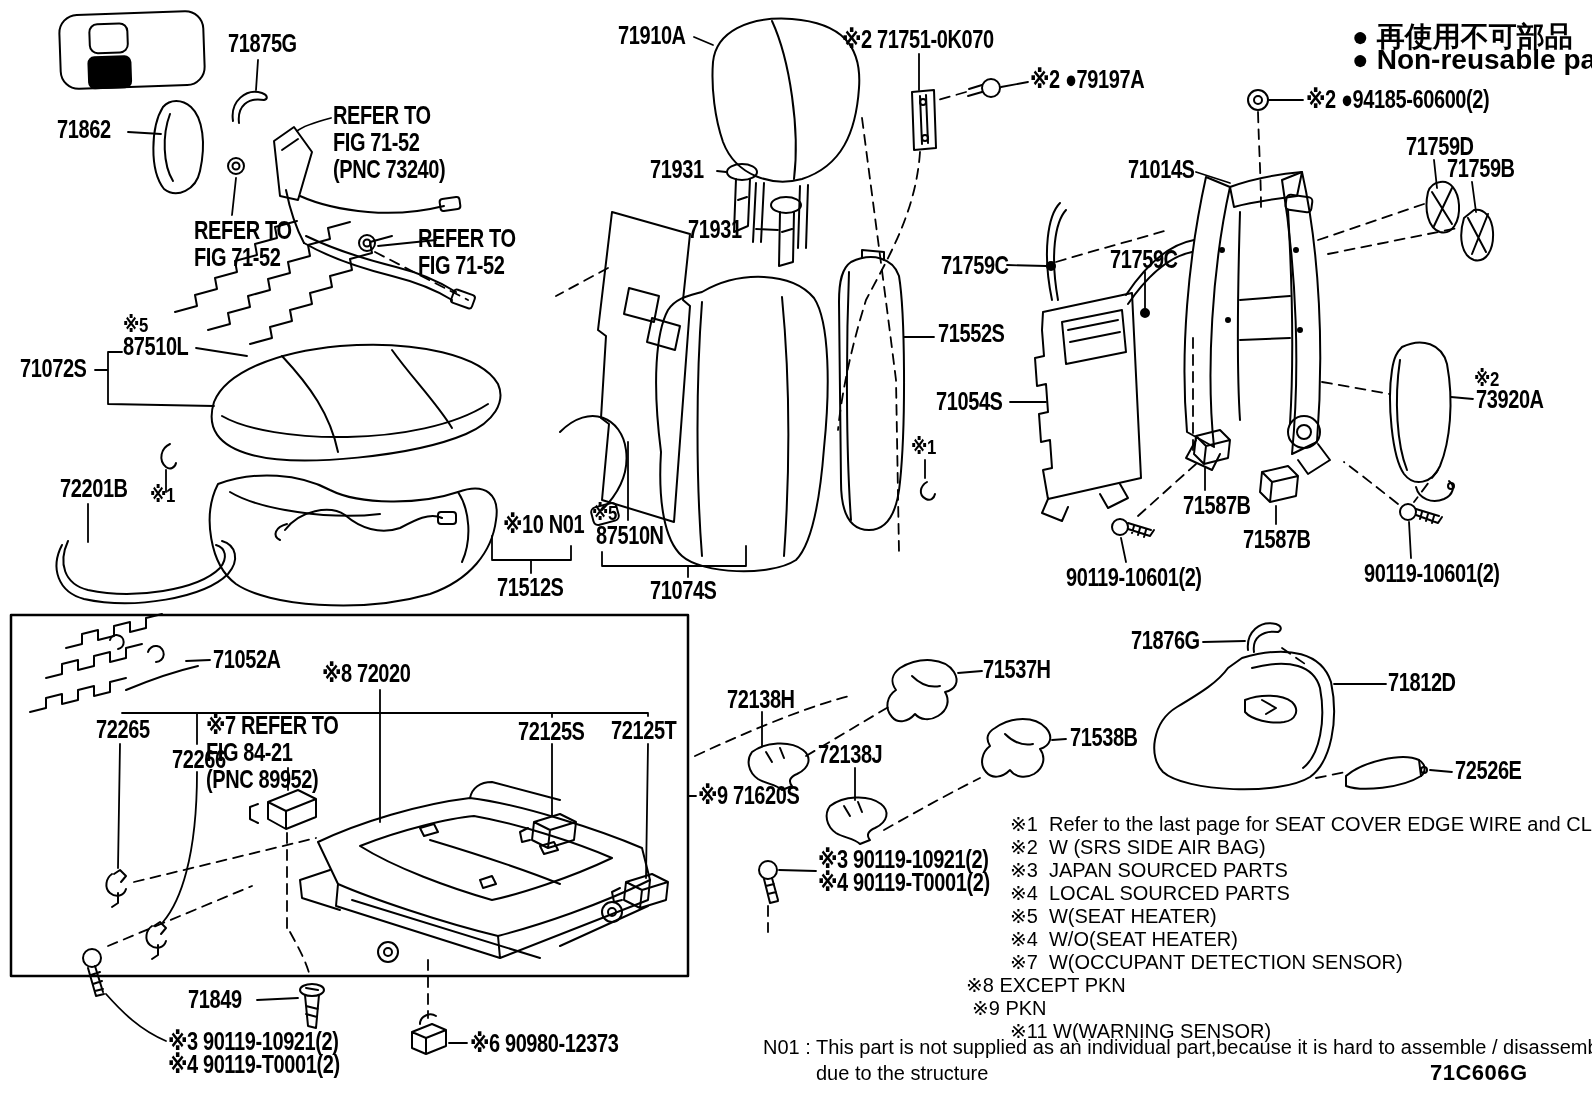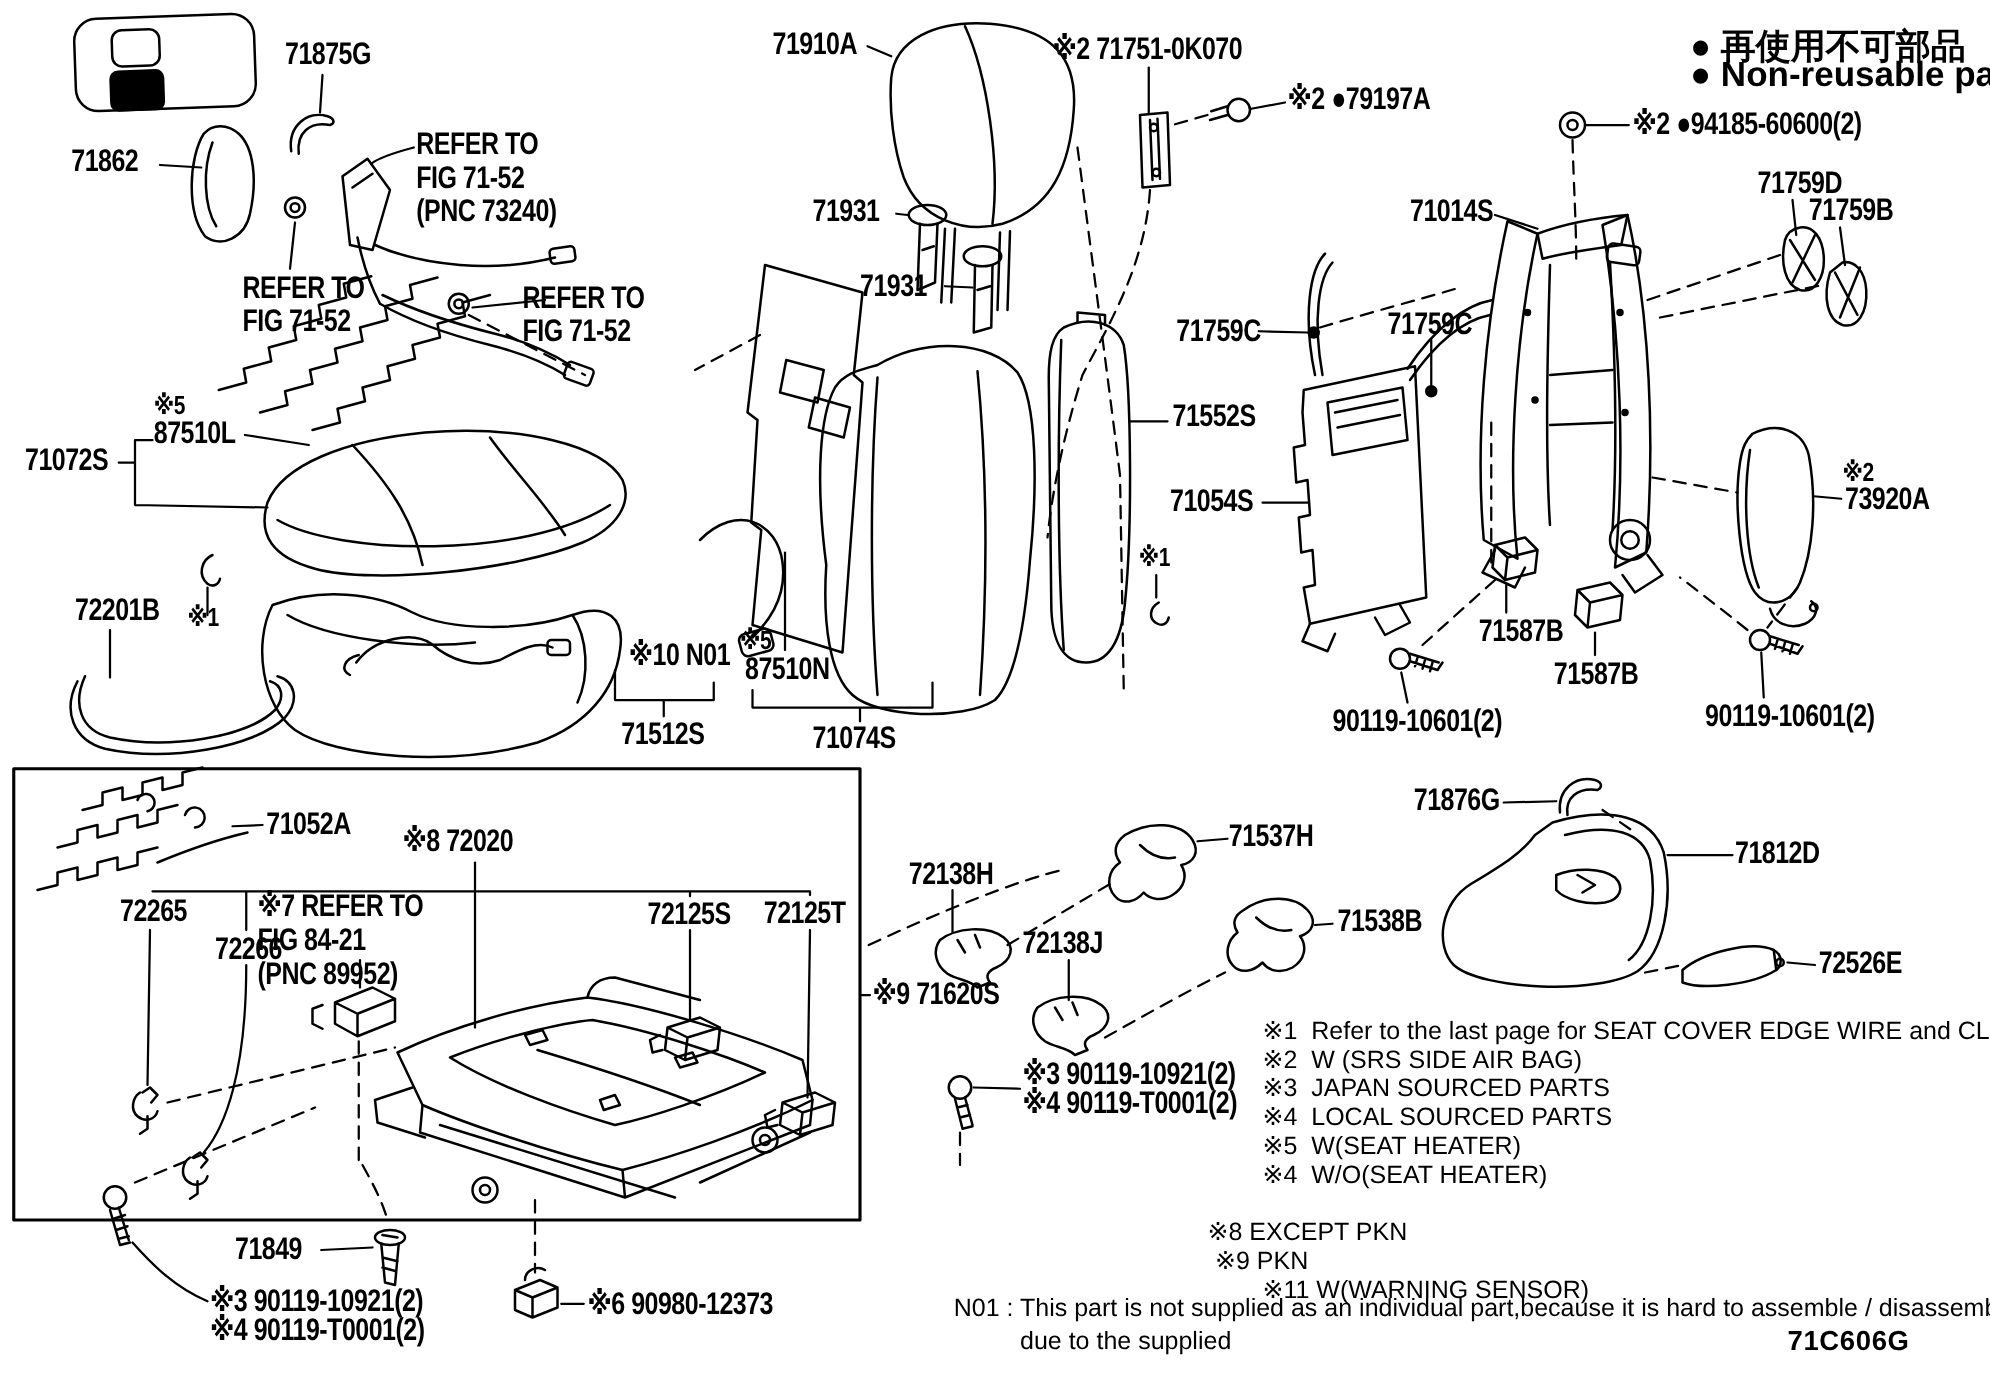--- a/index.html
+++ b/index.html
@@ -435,21 +435,22 @@
 
   <div class="legend-line" style="left:1352px;top:18px">● 再使用不可部品</div>
   <div class="legend-line" style="left:1352px;top:44px">● Non-reusable part</div>
 
   <div class="note" style="left:1010px;top:812px">※1  Refer to the last page for SEAT COVER EDGE WIRE and CLIP.</div>
   <div class="note" style="left:1010px;top:835px">※2  W (SRS SIDE AIR BAG)</div>
   <div class="note" style="left:1010px;top:858px">※3  JAPAN SOURCED PARTS</div>
   <div class="note" style="left:1010px;top:881px">※4  LOCAL SOURCED PARTS</div>
   <div class="note" style="left:1010px;top:904px">※5  W(SEAT HEATER)</div>
   <div class="note" style="left:1010px;top:927px">※4  W/O(SEAT HEATER)</div>
+  <div class="note" style="left:1010px;top:950px">※7  W(OCCUPANT DETECTION SENSOR)</div>
   <div class="note" style="left:966px;top:973px">※8 EXCEPT PKN</div>
   <div class="note" style="left:972px;top:996px">※9 PKN</div>
   <div class="note" style="left:1010px;top:1019px">※11 W(WARNING SENSOR)</div>
 
   <div class="foot" style="left:763px;top:1036px">N01 : This part is not supplied as an individual part,because it is hard to assemble / disassemble</div>
-  <div class="foot" style="left:816px;top:1062px">due to the supplied</div>
+  <div class="foot" style="left:816px;top:1062px">due to the structure</div>
   <div class="code" style="left:1430px;top:1060px">71C606G</div>
 
 </div>
 
 </body></html>

